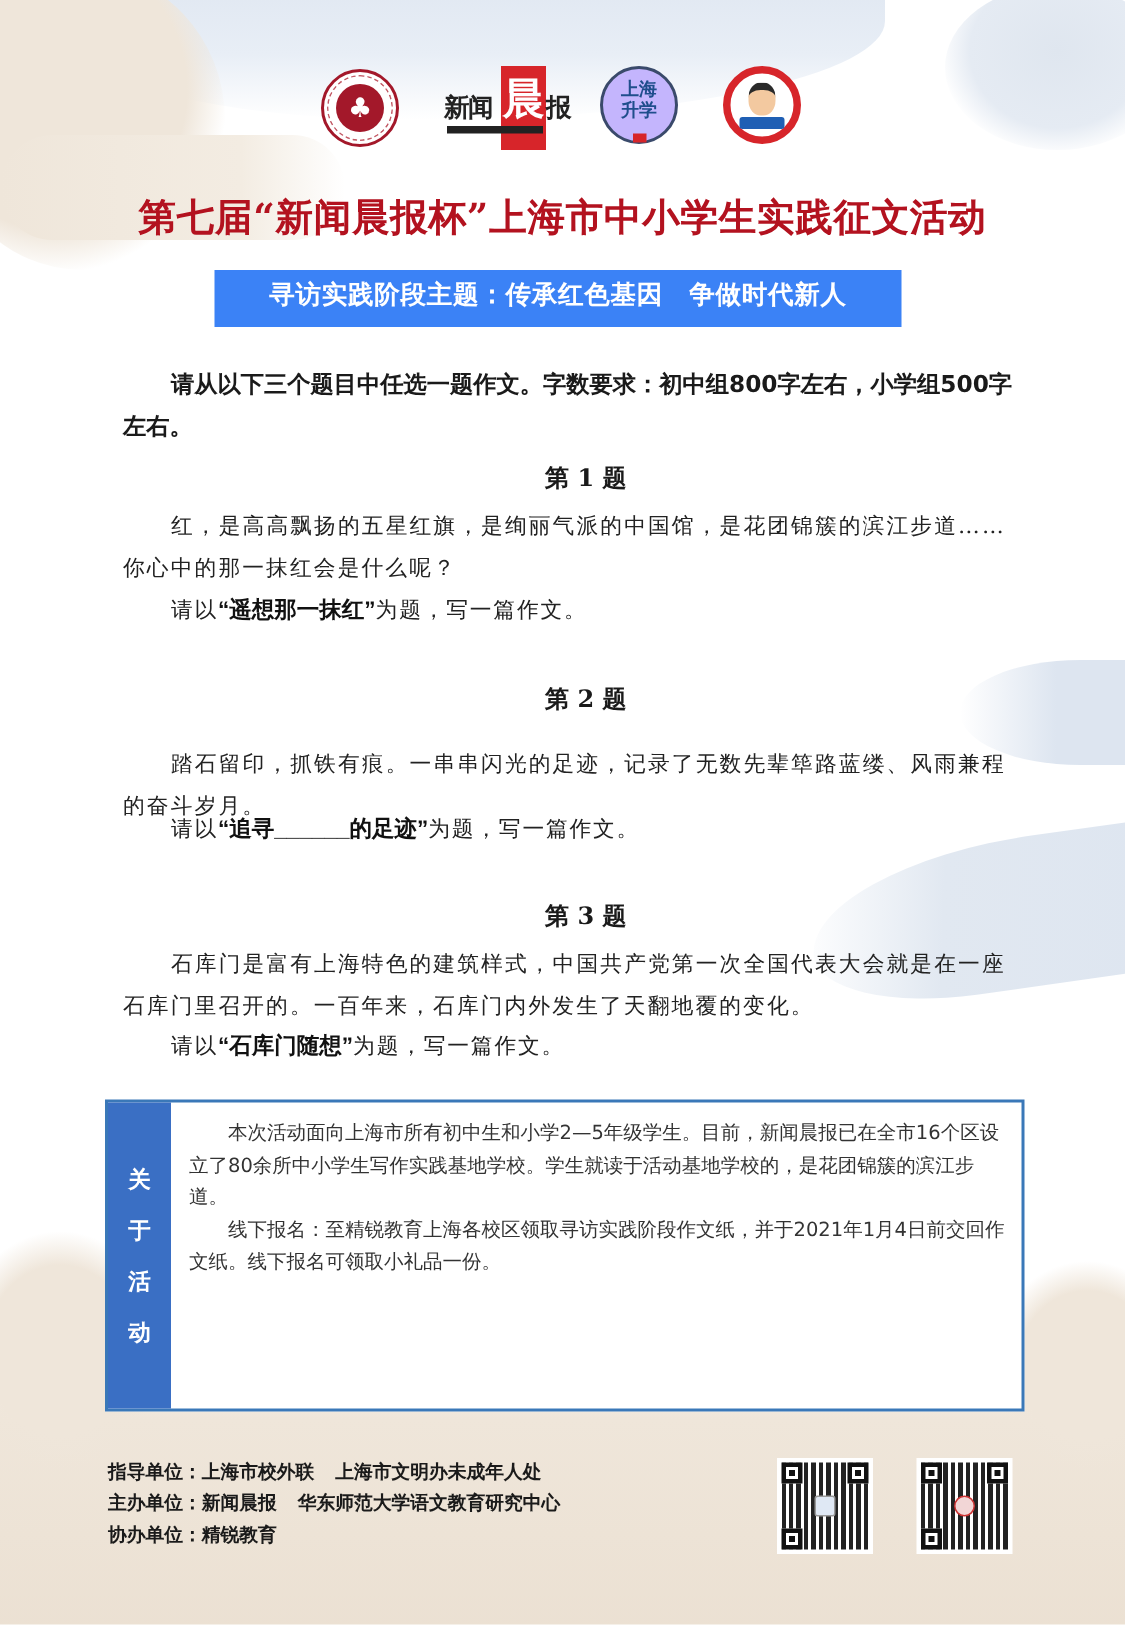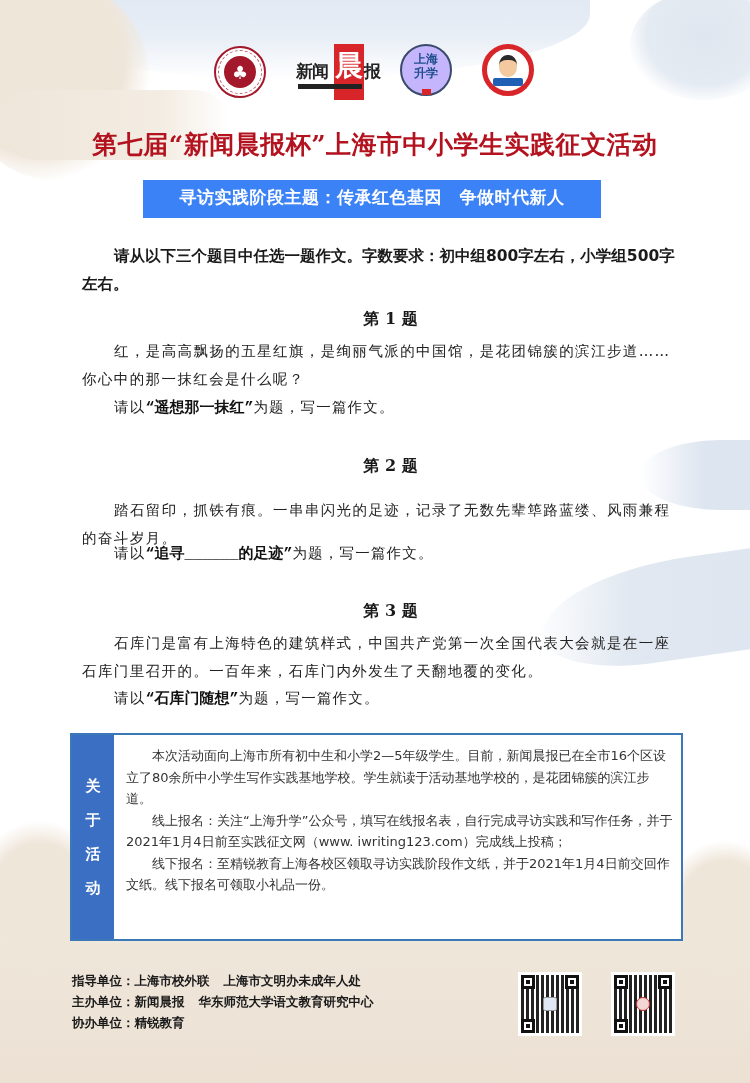--- a/index.html
+++ b/index.html
@@ -66,21 +66,21 @@
 
   
   .intro { position: absolute; left: 82px; top: 242px; width: 598px; font-size: 15.5px; font-weight: bold;
     line-height: 28px; color: #1a1a1a; text-indent: 32px; }
   .q-title { position: absolute; left: 0; width: 750px; text-align: center; font-family: "DejaVu Serif", serif;
     font-weight: bold; font-size: 16px; color: #1a1a1a; padding-left: 31px; }
   .q-body { position: absolute; left: 82px; width: 598px; font-family: "DejaVu Serif", serif; font-size: 14.5px;
     line-height: 28px; color: #222; text-indent: 32px; letter-spacing: 1.4px; }
   .q-prompt { position: absolute; left: 114px; font-family: "DejaVu Serif", serif; font-size: 14.5px; color: #222;
     line-height: 28px; letter-spacing: 1.2px; }
-  .q-prompt .em { font-family: Liberation Mono, monospace; font-weight: bold; color: #111; font-size: 15px; letter-spacing: 0; }
+  .q-prompt .em { font-family: Liberation Sans, sans-serif; font-weight: bold; color: #111; font-size: 15px; letter-spacing: 0; }
 
   
   .about { position: absolute; left: 70px; top: 733px; width: 613px; height: 208px; border: 2px solid #3a78b8;
     background: #ffffff; }
   .about-side { position: absolute; left: 0; top: 0; width: 42px; height: 100%; background: #3a6fc4;
     display: flex; flex-direction: column; align-items: center; justify-content: center; }
   .about-side span { color: #fff; font-size: 15px; line-height: 34px; font-weight: bold; }
   .about-body { position: absolute; left: 54px; top: 10px; width: 548px; font-size: 13px; line-height: 21.5px;
     color: #333; }
   .about-body p { text-indent: 26px; }
@@ -165,21 +165,20 @@
 
 <div class="about">
   <div class="about-side">
     <span>关</span>
     <span>于</span>
     <span>活</span>
     <span>动</span>
   </div>
   <div class="about-body">
     <p>本次活动面向上海市所有初中生和小学2—5年级学生。目前，新闻晨报已在全市16个区设立了80余所中小学生写作实践基地学校。学生就读于活动基地学校的，是花团锦簇的滨江步道。</p>
-    <p>线上报名：关注“上海升学”公众号，填写在线报名表，自行完成寻访实践和写作任务，并于2021年1月4日前至实践征文网（www. iwriting123.com）完成线上投稿；</p>
     <p>线下报名：至精锐教育上海各校区领取寻访实践阶段作文纸，并于2021年1月4日前交回作文纸。线下报名可领取小礼品一份。</p>
   </div>
 </div>
 
 <div class="footer-orgs">
   <div class="row">
     <span>指导单位：</span><span>上海市校外联</span><span class="gap"></span><span>上海市文明办未成年人处</span>
   </div>
   <div class="row">
     <span>主办单位：</span><span>新闻晨报</span><span class="gap"></span><span>华东师范大学语文教育研究中心</span>

